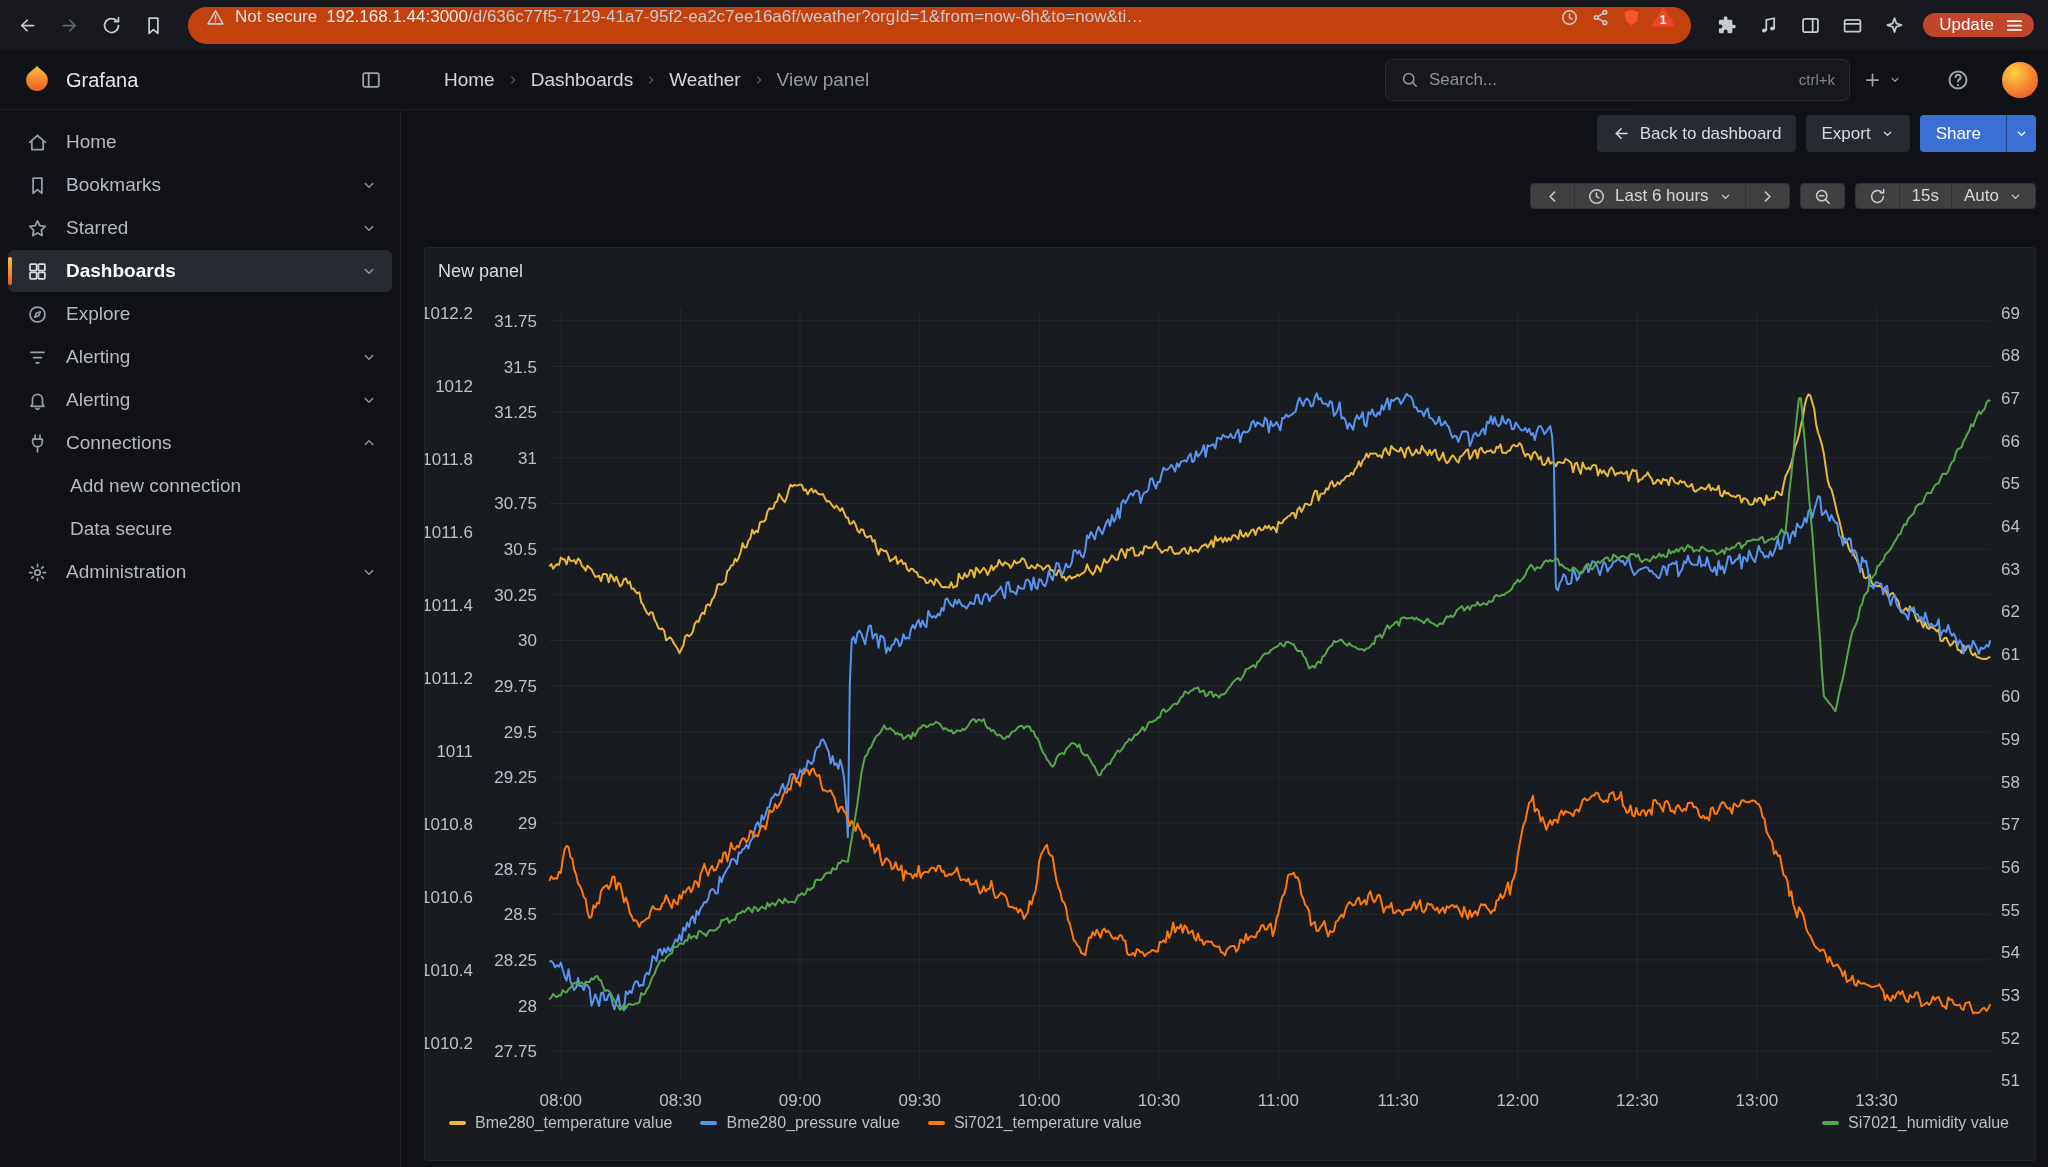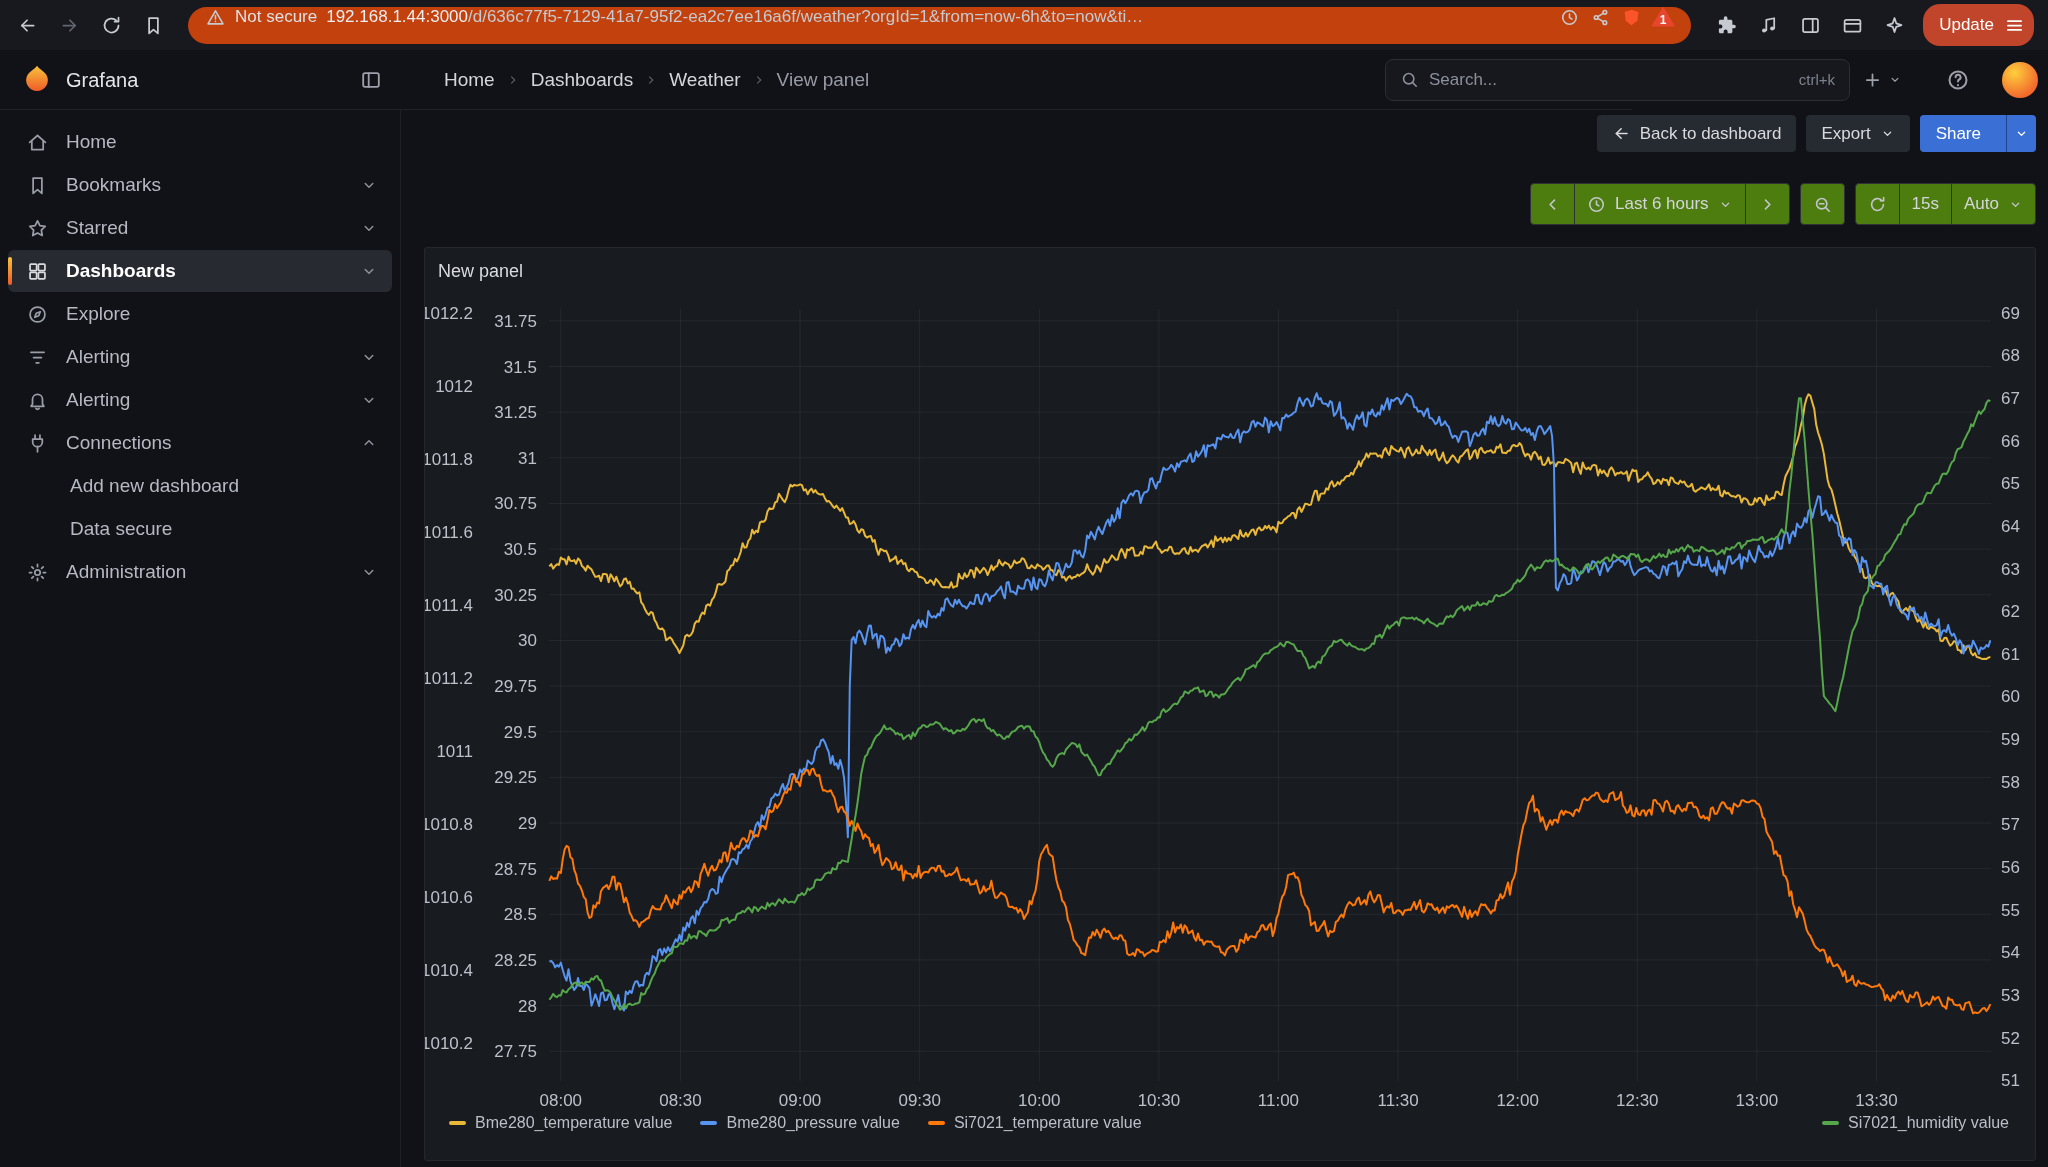--- a/index.html
+++ b/index.html
@@ -20,21 +20,21 @@
   .omnibox .bicon svg{width:19px;height:19px}
   .ns-label{font-size:17px;color:#dfe1e5;white-space:nowrap}
   .url{flex:1;min-width:0;overflow:hidden;white-space:nowrap;font-size:17px}
   .url .host{color:#edeef2}
   .url .path{color:#c6c9cf}
   .shield{color:#fb542b}
   .badge-tri{position:relative;width:24px;height:20px;cursor:pointer;flex:0 0 auto}
   .badge-tri i{position:absolute;inset:0;background:#e8452e;clip-path:polygon(50% 0,100% 100%,0 100%)}
   .badge-tri b{position:absolute;left:0;right:0;bottom:0;text-align:center;font-size:12px;
     color:#fff;font-weight:bold;font-style:normal}
-  .update-pill{height:42px;border-radius:17px;background:#c0452a;display:flex;align-items:center;
+  .update-pill{height:24px;border-radius:17px;background:#c0452a;display:flex;align-items:center;
     gap:8px;padding:0 8px 0 16px;color:#fff;font-size:17px;flex:0 0 auto;cursor:pointer}
   .update-pill .bicon{color:#fff;width:24px}
 
   
   .gf-header{position:absolute;top:50px;left:0;width:1632px;height:60px;background:#111217;
     border-bottom:1px solid rgba(255,255,255,0.07);z-index:10}
   .gf-header > *{position:absolute;top:50%;transform:translateY(-50%)}
   .gf-logo{left:20px;width:34px;height:34px;cursor:pointer}
   .gf-logo svg{width:34px;height:34px;display:block}
   .gf-brand{left:66px;font-size:20px;color:#e3e4e9}
@@ -85,21 +85,21 @@
   .ticon{display:flex;align-items:center;justify-content:center;color:inherit}
   .ticon svg{width:19px;height:19px;display:block}
   .ticon.sm svg{width:15px;height:15px}
   .btn-primary{background:#3a70d6;color:#fff;padding:0;overflow:hidden}
   .share-label{padding:0 16px}
   .share-chev{width:30px;height:37px;display:flex;align-items:center;justify-content:center;
     border-left:1px solid rgba(8,18,40,0.45);cursor:pointer}
 
   .time-row{position:absolute;top:183px;right:12px;display:flex;align-items:center;gap:10px;z-index:6}
   .tgroup{display:flex;align-items:stretch}
-  .tbtn{height:42px;background:#4d7c0f;border:1px solid #2e3138;display:flex;align-items:center;
+  .tbtn{height:26px;background:#404040;border:1px solid #2e3138;display:flex;align-items:center;
     gap:9px;padding:0 12px;font-size:17px;color:#d4d6db;margin-left:-1px}
   .tgroup .tbtn:first-child{margin-left:0;border-radius:4px 0 0 4px}
   .tgroup .tbtn:last-child{border-radius:0 4px 4px 0}
   .tgroup .tbtn:only-child{border-radius:4px}
   .tbtn .ticon{color:#c3c6cd}
 
   
   .panel{position:absolute;left:424px;top:247px;width:1612px;height:914px;background:#181b1f;
     border:1px solid #24272d;border-radius:3px;z-index:4}
   .panel-title{position:absolute;left:13px;top:13px;font-size:18px;color:#d9dbe0;z-index:2;cursor:pointer}
@@ -382,21 +382,21 @@
         </svg>
       </span>
       <span class="nav-label">Connections</span>
       <span class="nav-chevron">
         <svg viewBox="0 0 24 24" fill="none" stroke="currentColor" stroke-width="2" stroke-linecap="round" stroke-linejoin="round">
           <polyline points="7 14 12 9 17 14"></polyline>
         </svg>
       </span>
     </div>
     <div class="nav-item indent">
-      <span class="nav-label">Add new dashboard</span>
+      <span class="nav-label">Add new connection</span>
     </div>
     <div class="nav-item indent">
       <span class="nav-label">Data secure</span>
     </div>
     <div class="nav-item">
       <span class="nav-icon">
         <svg viewBox="0 0 24 24" fill="none" stroke="currentColor" stroke-width="2" stroke-linecap="round" stroke-linejoin="round">
           <circle cx="12" cy="12" r="3.1"></circle>
           <path d="M12 2.8v2.6M12 18.6v2.6M2.8 12h2.6M18.6 12h2.6M5.5 5.5l1.8 1.8M16.7 16.7l1.8 1.8M18.5 5.5l-1.8 1.8M7.3 16.7l-1.8 1.8"></path>
         </svg>

